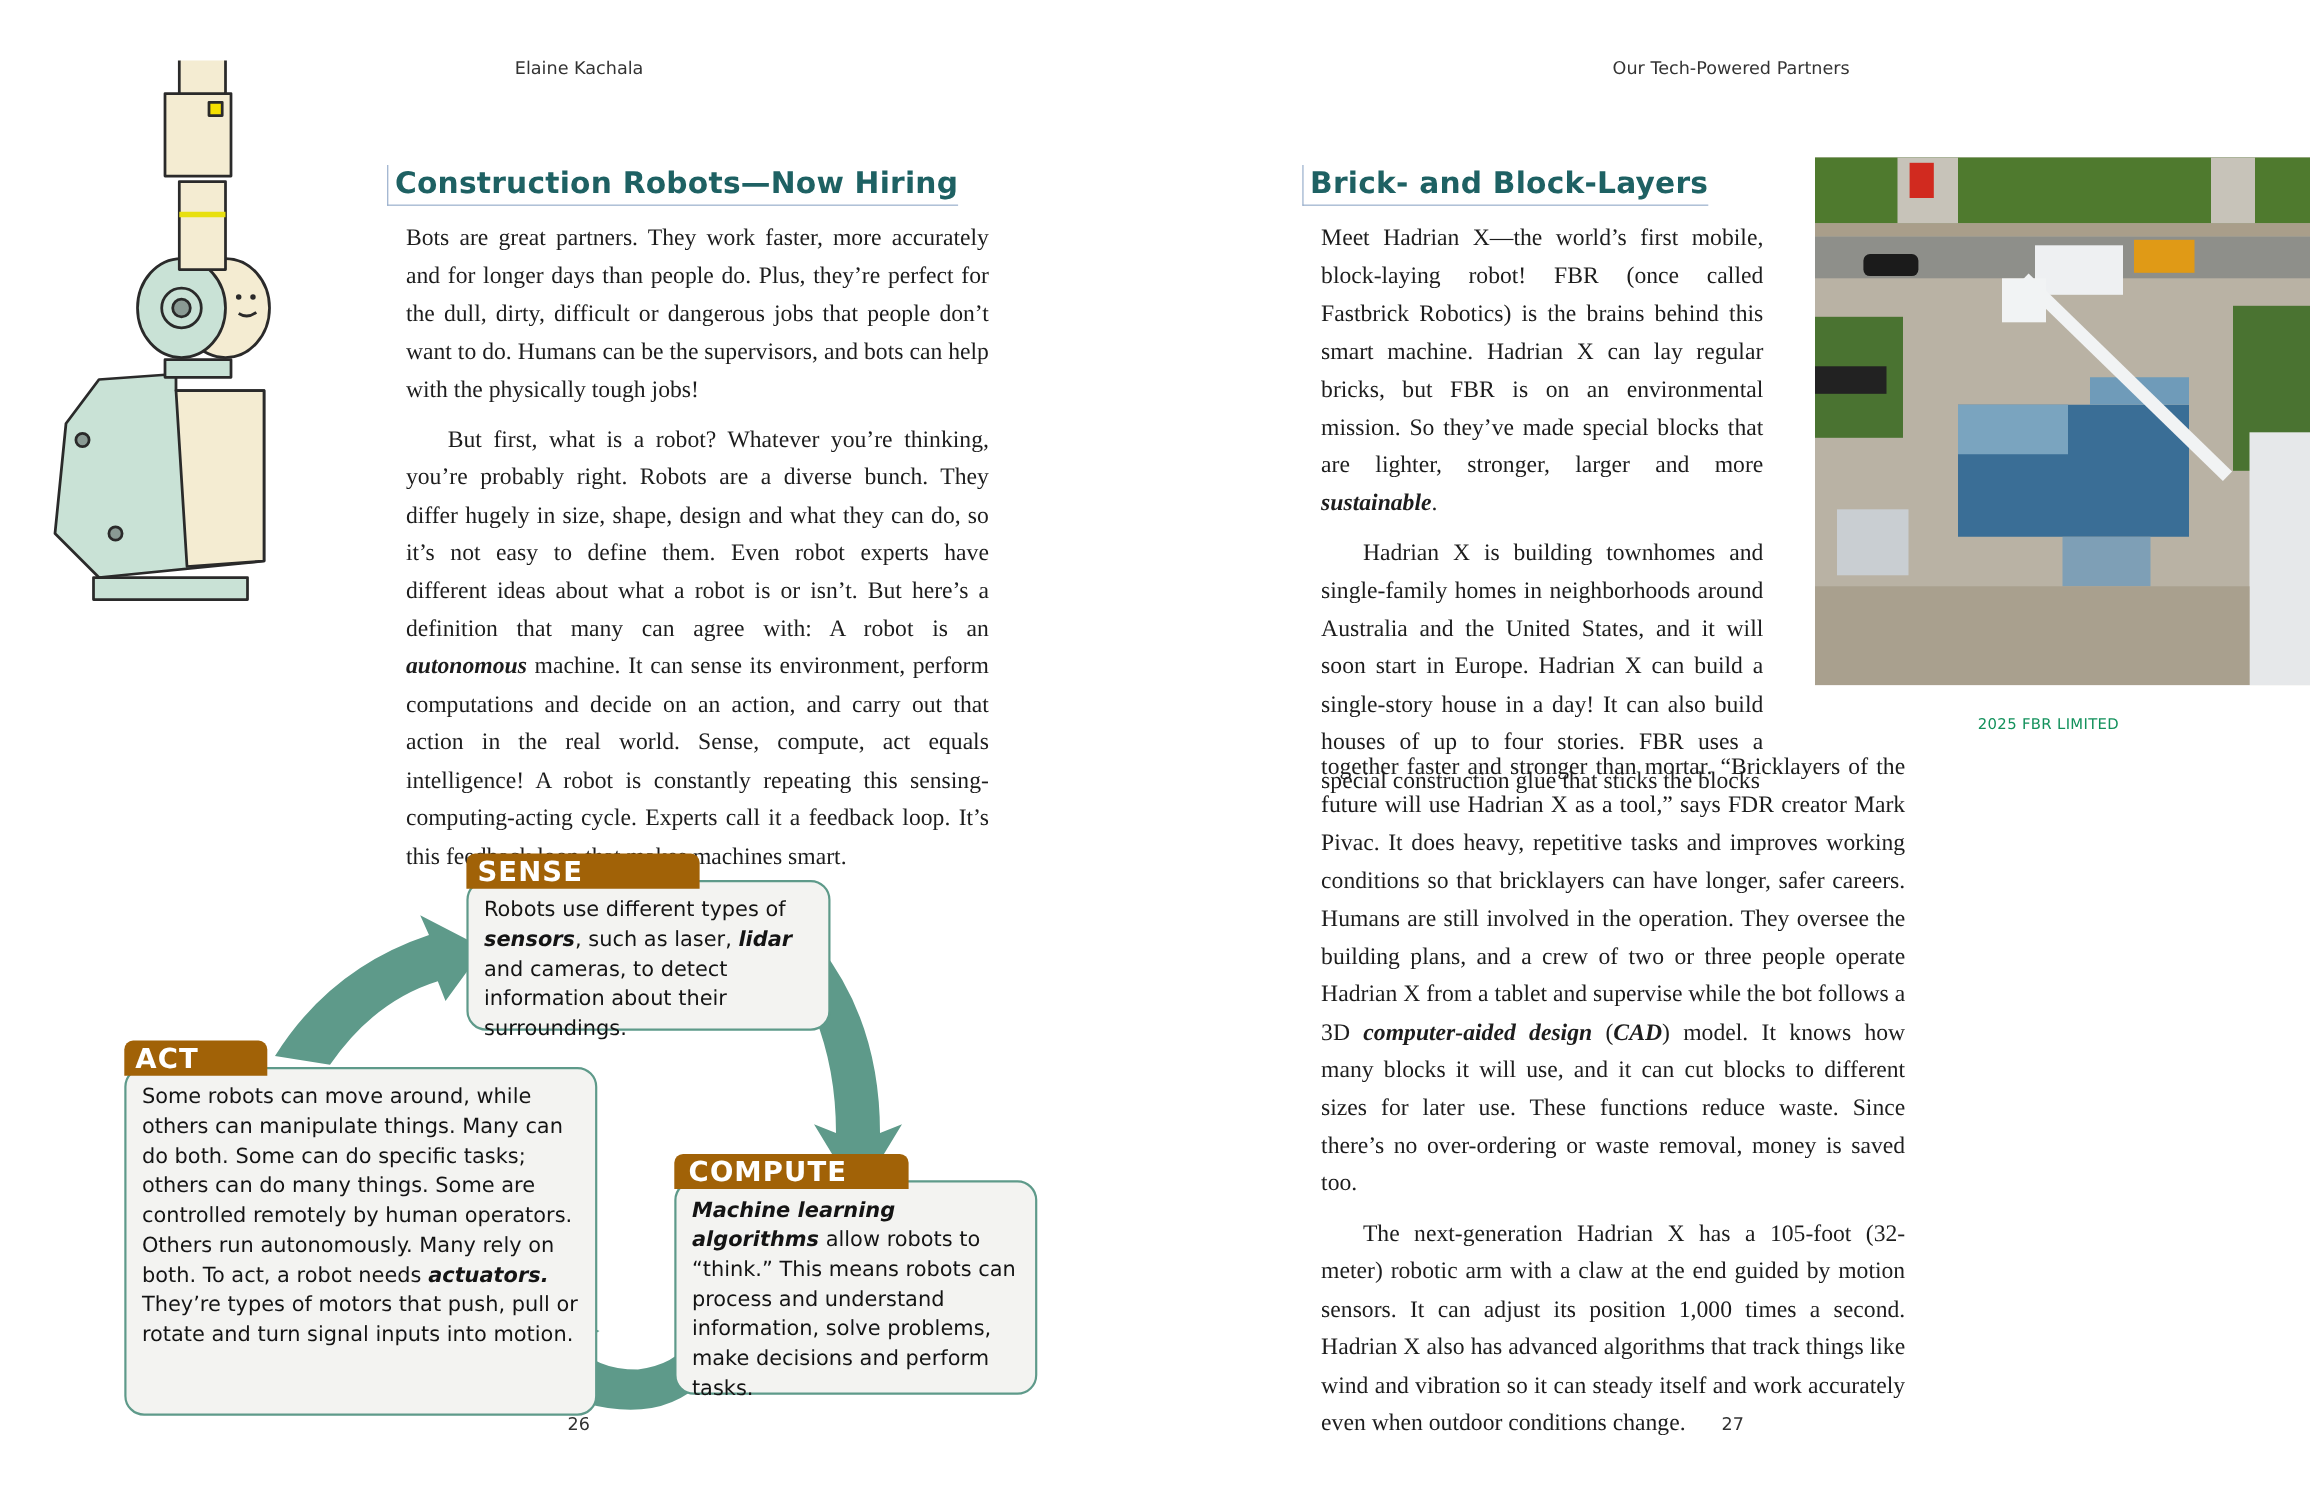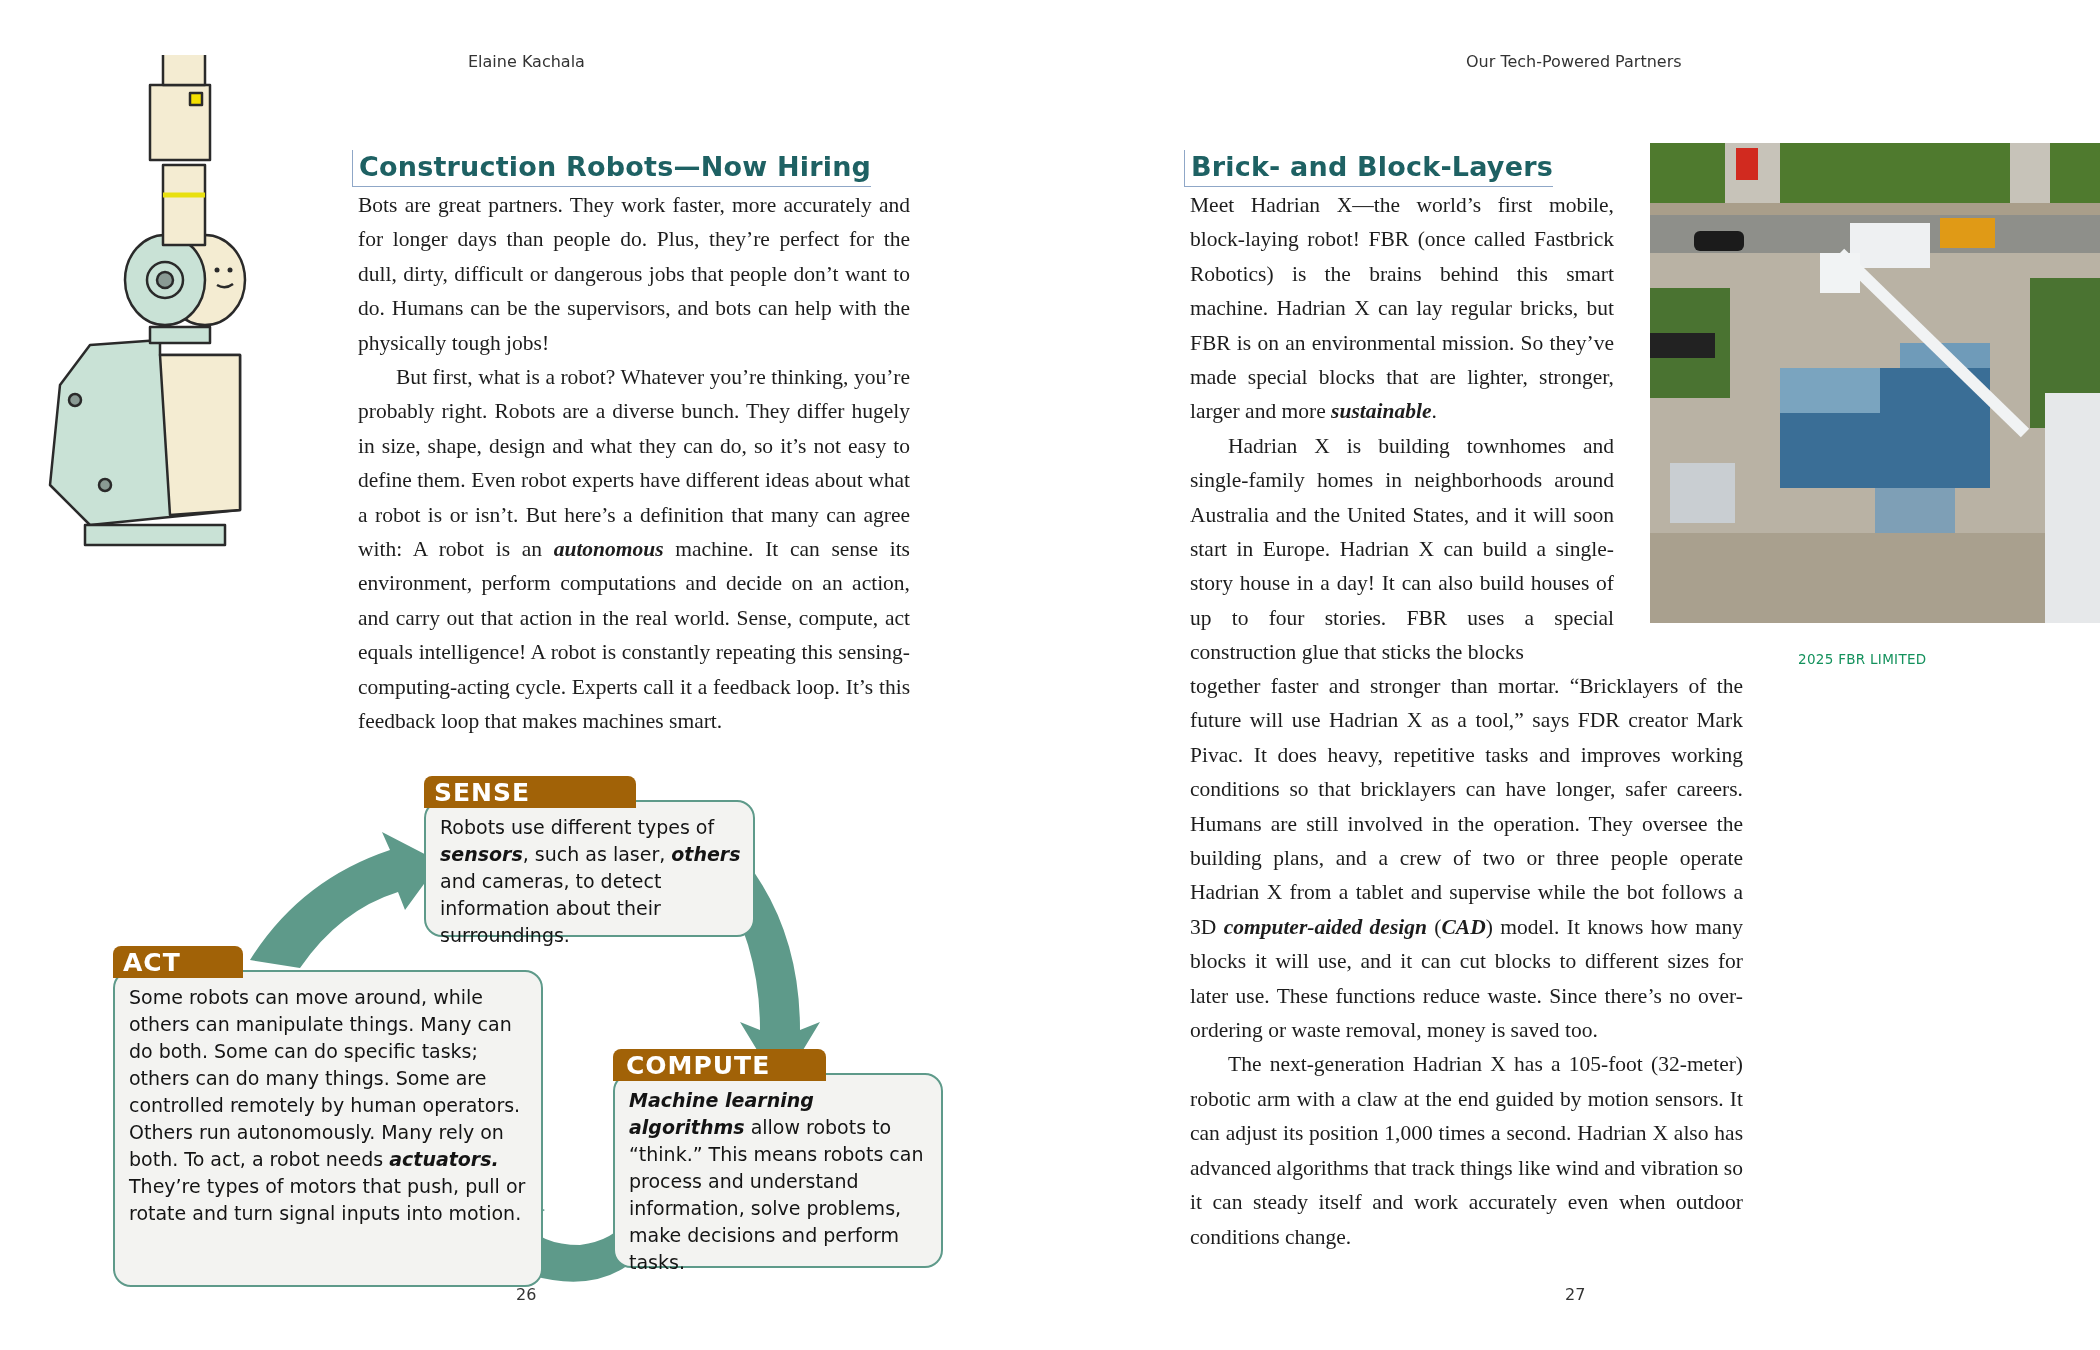--- a/index.html
+++ b/index.html
@@ -5,21 +5,21 @@
   html, body { margin:0; padding:0; }
   body { width:2100px; height:1350px; background:#ffffff; position:relative; overflow:hidden;
          font-family:"DejaVu Serif", serif; color:#1d1d1d; }
   .runhead { position:absolute; top:52px; font-family:"DejaVu Sans", sans-serif; font-size:16px; color:#333; }
   .pagenum { position:absolute; top:1285px; font-family:"DejaVu Sans", sans-serif; font-size:16px; color:#333; }
   .title { position:absolute; font-family:"DejaVu Sans", sans-serif; font-weight:bold; font-size:27px;
            color:#1e6163; letter-spacing:0.2px; padding:0 0 2px 6px; border-bottom:1.5px solid #8fa7c7;
            border-left:1.5px solid #8fa7c7; line-height:34px; }
   .body { position:absolute; font-family:"Liberation Serif", serif; font-size:21.5px; line-height:34.4px;
           text-align:justify; margin:0; }
-  .body p { margin:0; }
+  .body p { margin:11px; }
   .body p.indent { text-indent:38px; }
   .body b i, .body i b { font-weight:bold; }
   .photo { position:absolute; left:1650px; top:143px; width:450px; height:480px; overflow:hidden; }
   .caption { position:absolute; left:1798px; top:643px; width:300px; font-family:"DejaVu Sans", sans-serif;
              font-size:14.5px; line-height:21px; color:#1c3a7a; }
   .credit { font-size:13.5px; color:#13915c; margin-top:6px; letter-spacing:0.3px; }
   .box { position:absolute; background:#f3f3f1; border:2.5px solid #5e9a8a; border-radius:18px;
          font-family:"DejaVu Sans", sans-serif; font-size:19px; line-height:27px; color:#141414; box-sizing:border-box; }
   .box .tab { position:absolute; top:-26px; left:-2px; background:#a16207; color:#fff; font-weight:bold;
               font-size:25px; letter-spacing:1px; padding:2px 10px 0 10px; border-radius:8px 8px 0 0; line-height:30px; }
@@ -71,21 +71,21 @@
 </div>
 
 <svg class="diagram-arrows" viewBox="0 0 2100 1350">
   <path d="M250 960 Q300 880 390 850 L382 832 L440 862 L405 910 L398 892 Q340 910 300 968 Z" fill="#5e9a8a"></path>
   <path d="M745 860 Q800 930 800 1030 L820 1022 L780 1088 L740 1022 L760 1030 Q760 945 718 880 Z" fill="#5e9a8a"></path>
   <path d="M640 1255 Q600 1295 530 1275 Q505 1265 495 1245 L478 1262 L480 1180 L545 1210 L525 1222 Q540 1245 580 1245 Q615 1240 625 1220 Z" fill="#5e9a8a"></path>
 </svg>
 
 <div class="box" style="left:424px; top:800px; width:331px; height:137px;">
   <div class="tab" style="width:192px;">SENSE</div>
-  <div class="txt"><span>Robots use different types of </span><b><i>sensors</i></b><span>, such as laser, </span><b><i>others</i></b><span> and cameras, to detect information about their surroundings.</span></div>
+  <div class="txt"><span>Robots use different types of </span><b><i>sensors</i></b><span>, such as laser, </span><b><i>lidar</i></b><span> and cameras, to detect information about their surroundings.</span></div>
 </div>
 
 <div class="box" style="left:113px; top:970px; width:430px; height:317px;">
   <div class="tab" style="width:110px;">ACT</div>
   <div class="txt"><span>Some robots can move around, while others can manipulate things. Many can do both. Some can do specific tasks; others can do many things. Some are controlled remotely by human operators. Others run autonomously. Many rely on both. To act, a robot needs </span><b><i>actuators.</i></b><span> They’re types of motors that push, pull or rotate and turn signal inputs into motion.</span></div>
 </div>
 
 <div class="box" style="left:613px; top:1073px; width:330px; height:195px;">
   <div class="tab" style="width:190px;padding-left:13px;">COMPUTE</div>
   <div class="txt"><b><i>Machine learning algorithms</i></b><span> allow robots to “think.” This means robots can process and understand information, solve problems, make decisions and perform tasks.</span></div>

